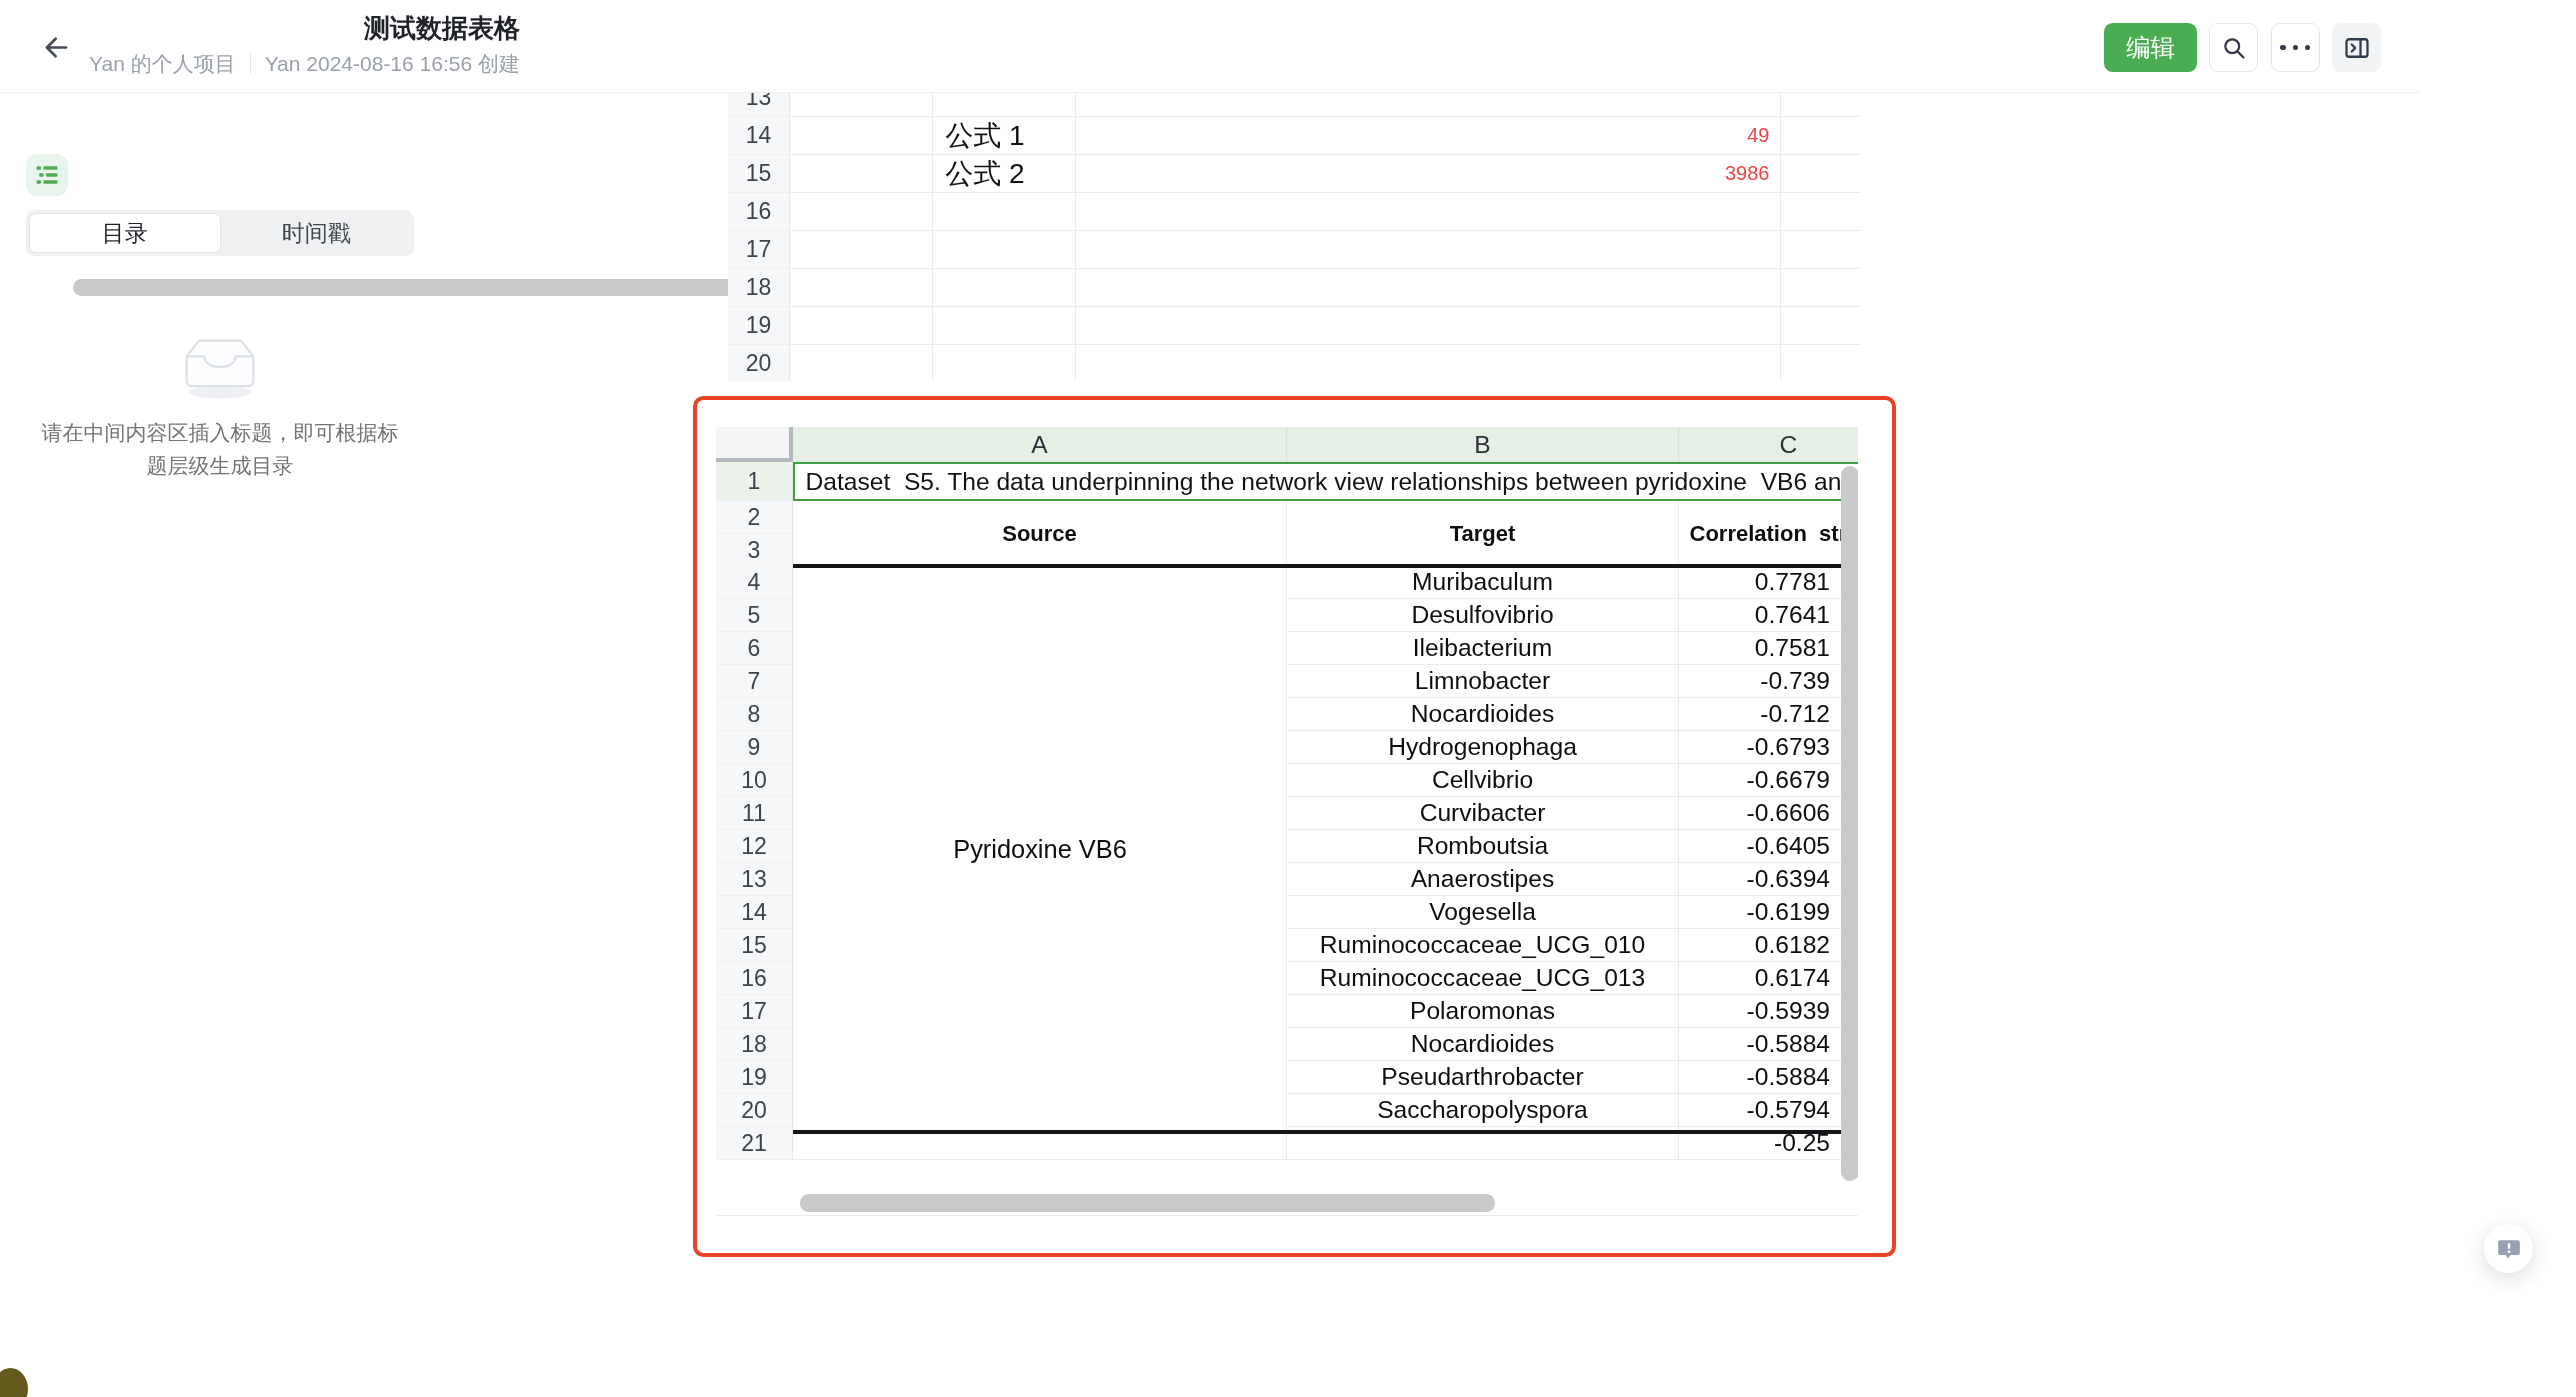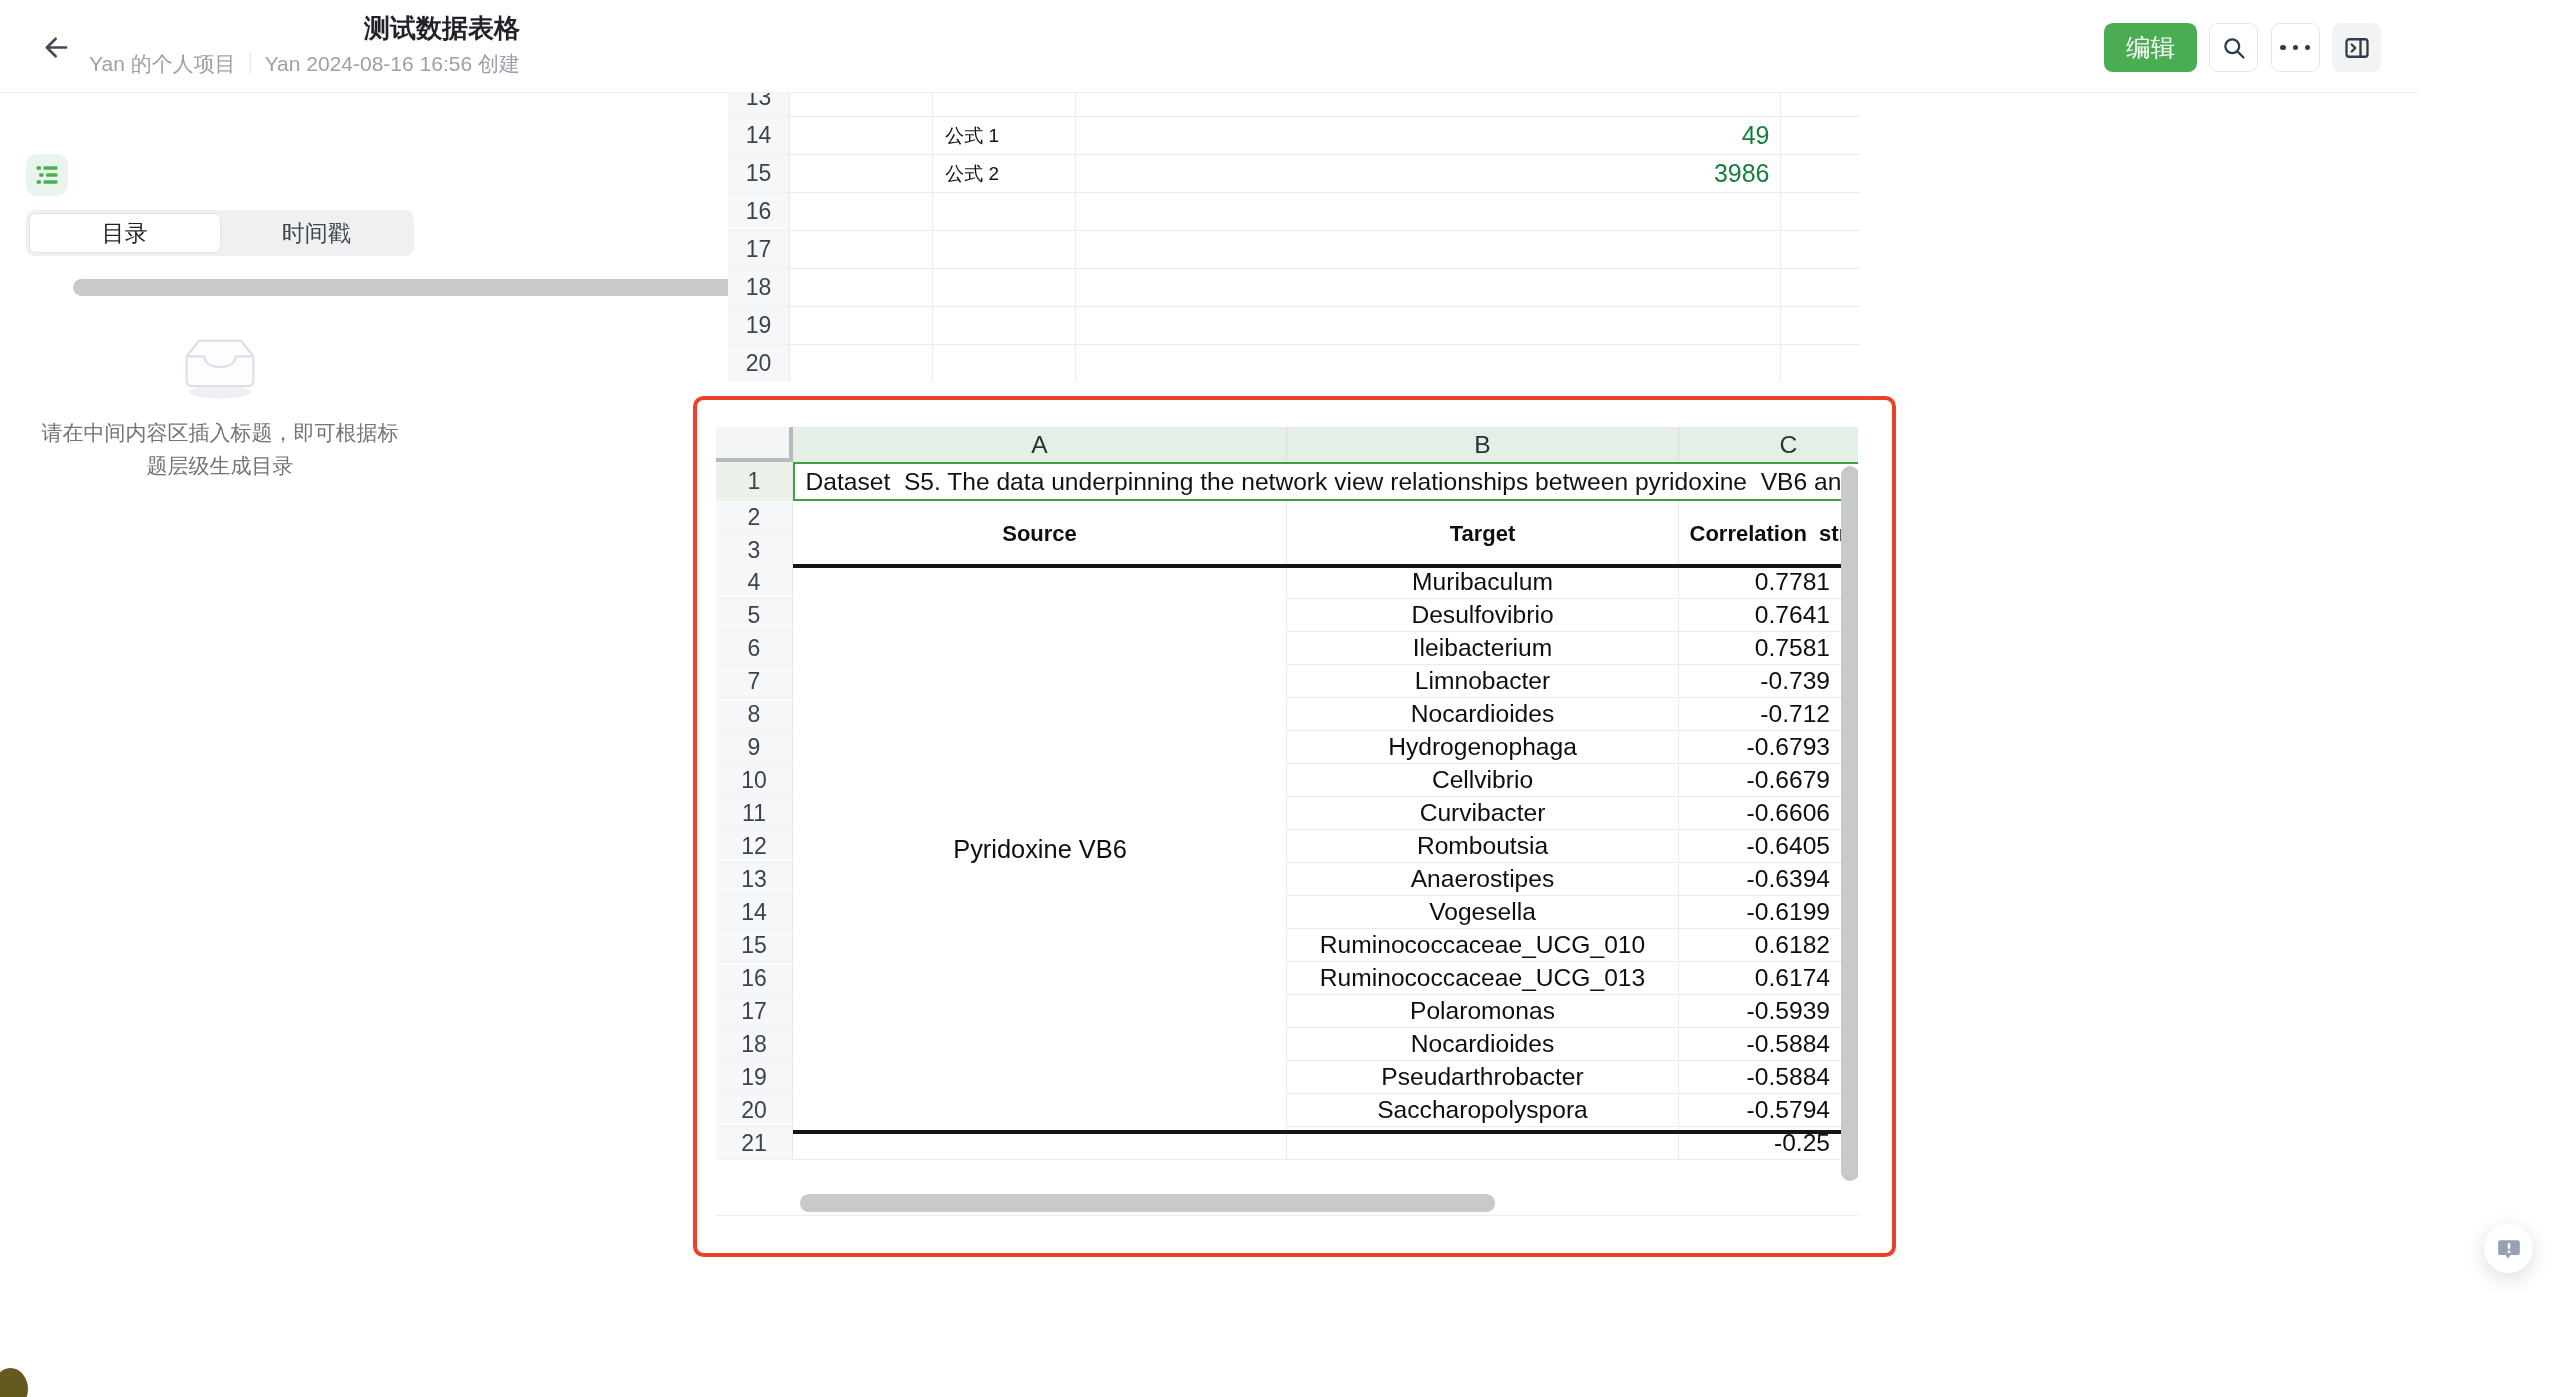--- a/index.html
+++ b/index.html
@@ -35,23 +35,23 @@
   .empty-state { position:absolute; left:26px; top:323px; width:388px; text-align:center; }
   .empty-text { margin-top:14px; font-size:21px; line-height:33px; color:#737373; padding:0 7px; }
 
   
   .top-table { position:absolute; left:728px; top:79px; width:1132px; height:302px; background:#fff; overflow:hidden; z-index:5; }
   .trow { display:flex; height:38px; }
   .trow .rh  { flex:none; width:62px; background:#f6f7f9; border-right:0.9px solid #e5e7e9; border-bottom:0.9px solid #eef0f1;
                display:flex; align-items:center; justify-content:center; font-size:23px; color:#3d434b; }
   .trow .c1 { flex:none; width:143px; border-right:0.9px solid #e9ebec; border-bottom:0.9px solid #e9ebec; }
   .trow .c2 { flex:none; width:143px; border-right:0.9px solid #e9ebec; border-bottom:0.9px solid #e9ebec;
-              display:flex; align-items:center; padding-left:12.3px; font-size:19px; color:#101214; }
+              display:flex; align-items:center; padding-left:12.3px; font-size:28px; color:#101214; }
   .trow .c3 { flex:none; width:705px; border-right:0.9px solid #e9ebec; border-bottom:0.9px solid #e9ebec;
-              display:flex; align-items:center; justify-content:flex-end; padding-right:10.5px; font-size:25px; color:#15803d; }
+              display:flex; align-items:center; justify-content:flex-end; padding-right:10.5px; font-size:20px; color:#ef4444; }
   .trow .c4 { flex:1; border-bottom:0.9px solid #e9ebec; }
   .hscroll-top { position:absolute; left:73px; top:279px; width:801px; height:16.7px; border-radius:8.8px; background:#c8c9cb; cursor:pointer; }
 
   
   .red-frame { position:absolute; left:693px; top:396px; width:1203px; height:861px;
                border:4.4px solid #e94226; border-radius:10.5px; z-index:8; pointer-events:none; }
 
   
   .sheet { position:absolute; left:716px; top:427px; width:1142px; height:789px; background:#fff;
            overflow:hidden; border-bottom:0.9px solid #ececec; z-index:5; }

